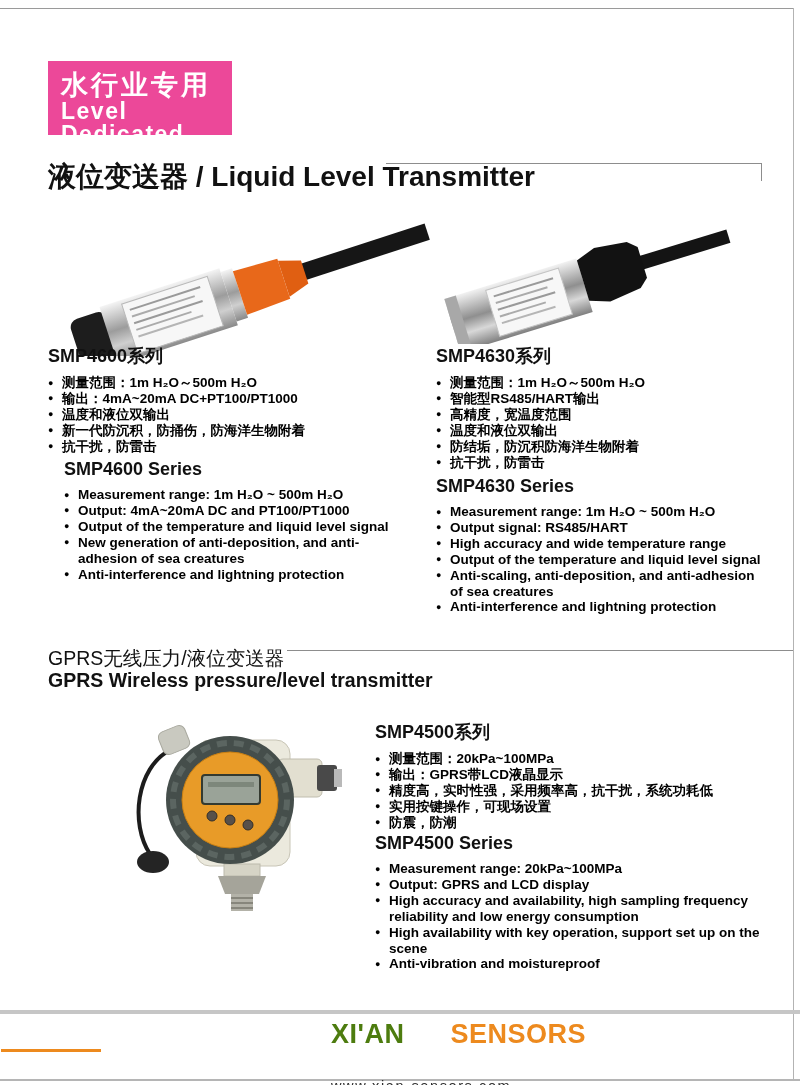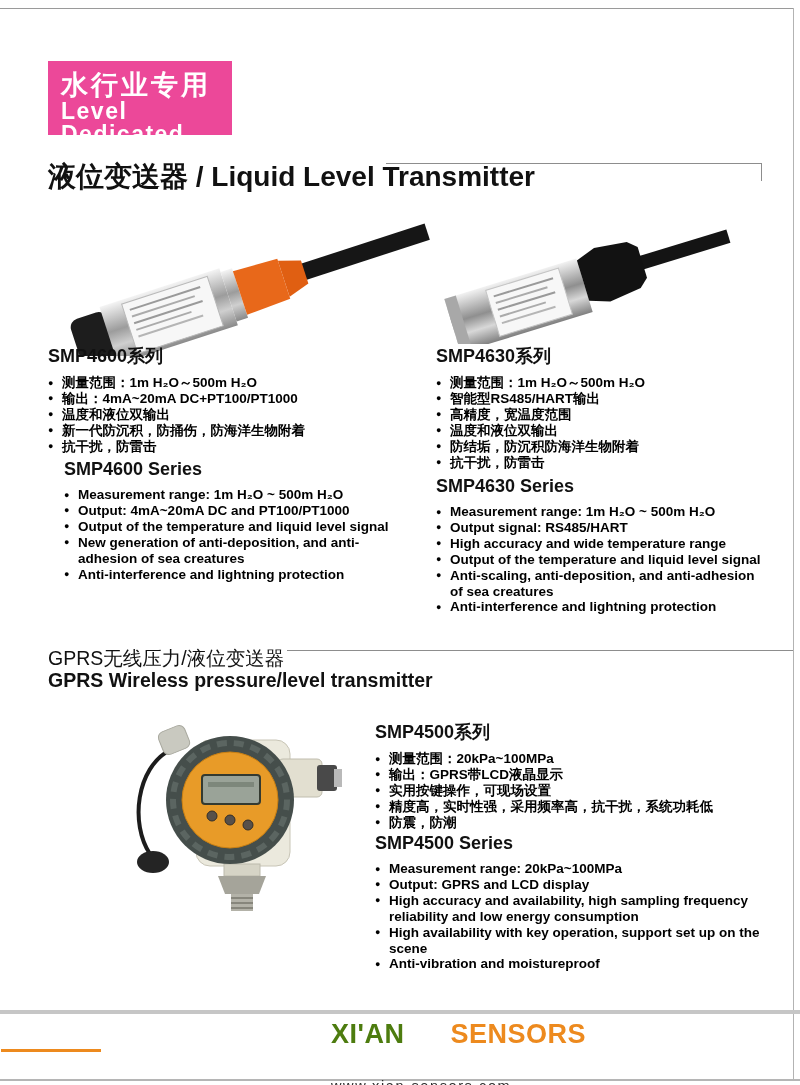--- a/index.html
+++ b/index.html
@@ -189,22 +189,22 @@
     <circle cx="122" cy="108" r="5" fill="#57504a" stroke="#332e28"></circle>
     <circle cx="140" cy="113" r="5" fill="#57504a" stroke="#332e28"></circle>
   </svg>
 
   <div class="col" style="left:375px; top:720px; width:400px;">
     <h3 class="h-series">SMP4500系列</h3>
     <ul class="bullets zh">
 
     <li>测量范围：20kPa~100MPa</li>
         <li>输出：GPRS带LCD液晶显示</li>
+        <li>精度高，实时性强，采用频率高，抗干扰，系统功耗低</li>
         <li>实用按键操作，可现场设置</li>
-        <li>精度高，实时性强，采用频率高，抗干扰，系统功耗低</li>
         <li>防震，防潮</li>
       </ul>
   </div>
 
   <div class="col" style="left:375px; top:833px; width:400px;">
     <h3 class="h-series">SMP4500 Series</h3>
     <ul class="bullets en">
 
     <li>Measurement range: 20kPa~100MPa</li>
         <li>Output: GPRS and LCD display</li>

